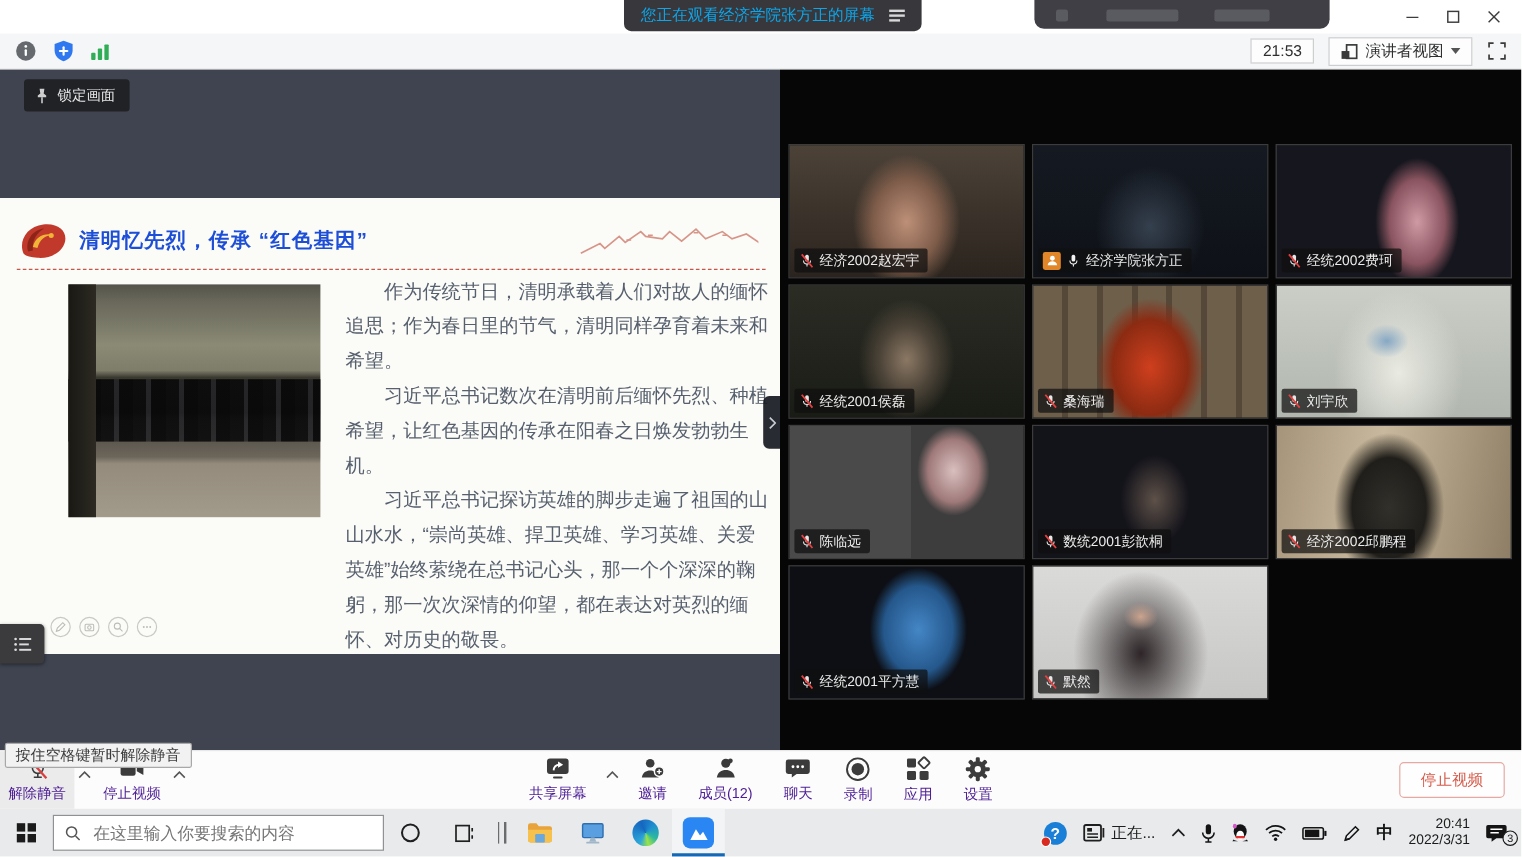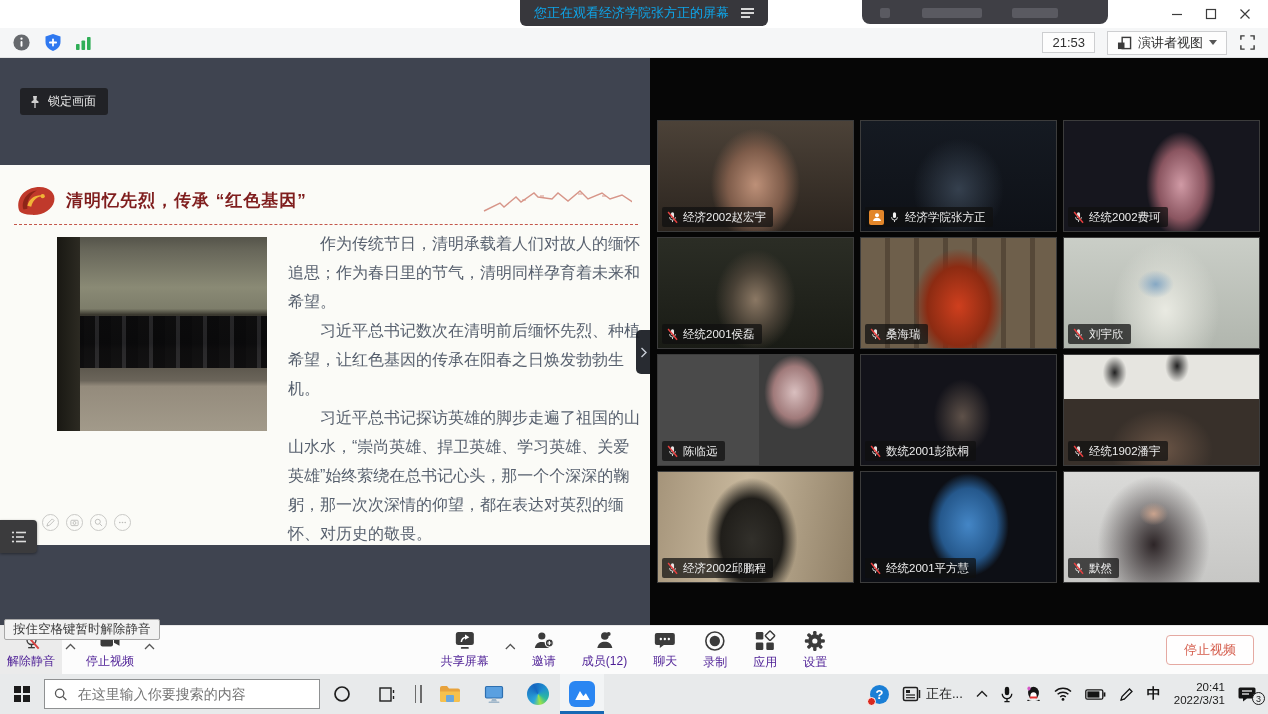--- a/index.html
+++ b/index.html
@@ -23,28 +23,28 @@
   .app-toolbar { position:absolute; top:28px; left:0; right:0; height:30px; background:#f5f6f7; border-bottom:1px solid #e2e3e4;
     display:flex; align-items:center; padding:0 12px; gap:12px; }
   .atb-spacer { flex:1; }
   .duration-box { border:1px solid #cdced0; background:#fdfdfd; padding:2px 9px; font-size:13px; color:#2f2f2f; }
   .view-btn { border:1px solid #cdced0; background:#fdfdfd; padding:2px 9px; font-size:13px; color:#2f2f2f; display:flex; align-items:center; gap:6px; cursor:pointer; }
   .caret-down { width:0; height:0; border-left:4px solid transparent; border-right:4px solid transparent; border-top:5px solid #555; }
 
   
   .main { position:absolute; top:58px; left:0; width:1268px; height:567px; display:flex; }
   .share-panel { position:relative; width:650px; height:567px; background:#3f4450; }
-  .pin-pill { position:absolute; left:20px; top:30px; background:rgba(28,28,30,.85); border-radius:3px; color:#e8e8e8;
+  .pin-pill { position:absolute; left:20px; top:8px; background:rgba(28,28,30,.85); border-radius:3px; color:#e8e8e8;
     font-size:12px; display:flex; align-items:center; gap:7px; padding:5px 12px 5px 9px; cursor:pointer; }
 
   
   .slide { position:absolute; left:0; top:107px; width:650px; height:380px; background:#fbfbf7; }
   .slide-title-row { position:absolute; left:14px; top:12px; width:624px; height:48px; border-bottom:1.5px dashed #c4574b;
     display:flex; align-items:center; }
-  .slide-title { color:#7f1d1d; font-weight:bold; font-size:17px; letter-spacing:1px; margin-left:8px; }
+  .slide-title { color:#1d4ed8; font-weight:bold; font-size:17px; letter-spacing:1px; margin-left:8px; }
   .wall-sketch { margin-left:auto; margin-right:6px; opacity:.65; }
   .photo { position:absolute; left:57px; top:72px; width:210px; height:194px;
     background:
       repeating-linear-gradient(90deg, rgba(8,8,10,.88) 0 11px, rgba(34,34,38,.82) 11px 15px, rgba(6,6,8,.9) 15px 27px) 0 56%/100% 27% no-repeat,
       linear-gradient(180deg,#55544a 0%, #68675a 7%, #8a8a75 26%, #7d7d6a 37%, #3a382f 40%, #2c2a24 55%, #4a463d 58%, #6b655a 74%, #948b7c 77%, #a29a8a 100%);
   }
   .photo::before { content:""; position:absolute; left:0; top:0; width:11%; height:100%; background:linear-gradient(90deg,#191813,#2c2a22); }
   .slide-text { position:absolute; left:288px; top:64px; width:352px; font-size:16px; line-height:29px; color:#57606e; }
   .slide-text p { margin:0; text-indent:2em; }
   .annot-tools { position:absolute; left:42px; top:456px; display:flex; gap:7px; opacity:.38; }
@@ -358,28 +358,20 @@
 
       <div class="tile t8">
         <div class="label">
           <svg class="mic">
               <use href="#icoMicMuted"></use>
             </svg>
           <span>数统2001彭歆桐</span>
         </div>
       </div>
 
-      <div class="tile t9">
-        <div class="label">
-          <svg class="mic">
-              <use href="#icoMicMuted"></use>
-            </svg>
-          <span>经统1902潘宇</span>
-        </div>
-      </div>
 
       <div class="tile t10">
         <div class="label">
           <svg class="mic">
               <use href="#icoMicMuted"></use>
             </svg>
           <span>经济2002邱鹏程</span>
         </div>
       </div>
 

